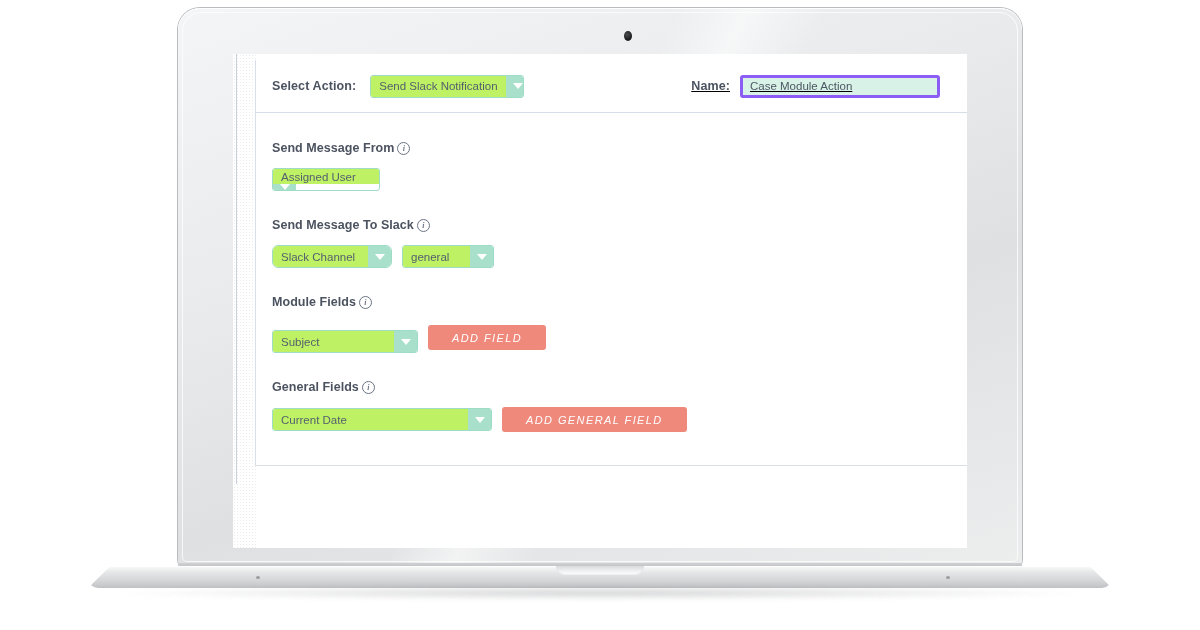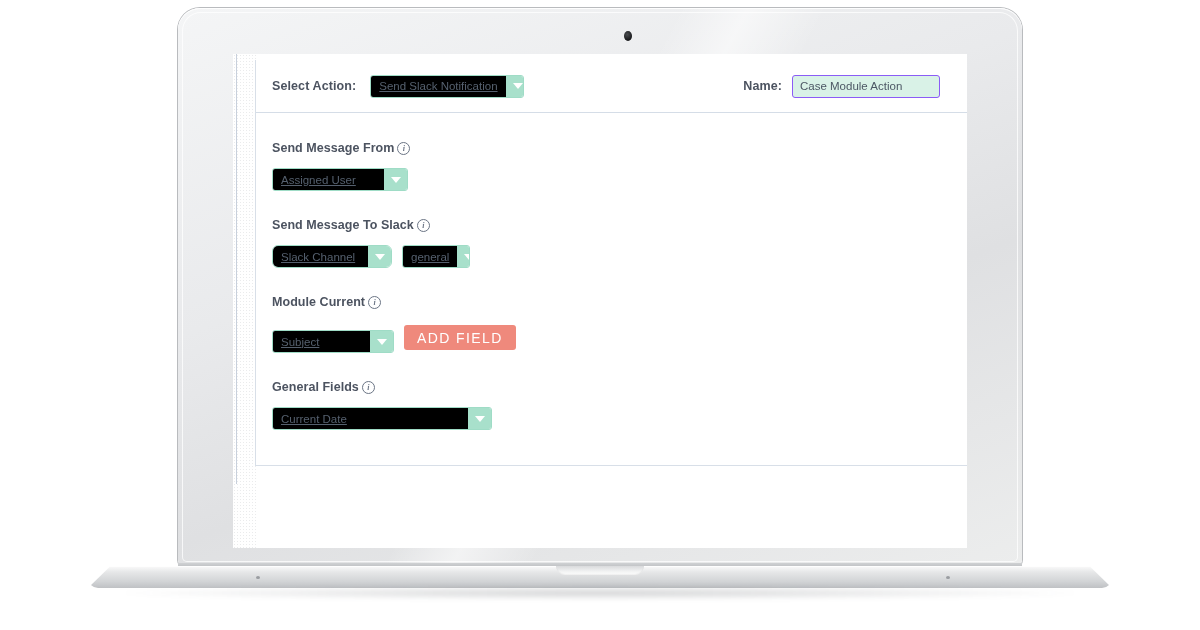--- a/index.html
+++ b/index.html
@@ -142,74 +142,73 @@
     box-sizing: border-box;
   }
   .hdr-label {
     font-size: 12.5px;
     font-weight: bold;
     color: #4c5360;
     letter-spacing: .1px;
     white-space: nowrap;
   }
   .hdr-left { display:flex; align-items:center; gap:14px; }
-  .hdr-right { display:flex; align-items:center; gap:10px; margin-left:auto; padding-right: 18px; }
+  .hdr-right { display:flex; align-items:center; gap:10px; margin-left:auto; padding-right: 18px; text-decoration: underline; }
 
   
   .select {
     display: inline-flex;
     align-items: stretch;
     height: 23px;
     border: 1px solid #9fdcc6;
     border-radius: 3px;
     background: #ffffff;
     box-sizing: border-box;
     overflow: hidden;
   }
   .select .sel-text {
     display: flex;
     align-items: center;
     font-size: 11.5px;
     color: #55606e;
     padding: 0 8px;
     flex: 1 1 auto;
     white-space: nowrap;
-    background: #000000;
-    text-decoration: underline;
+    background: #bef264;
   }
   .select .sel-arrow {
     flex: 0 0 auto;
     width: 22px;
     background: #a8e0cb;
     display: flex;
     align-items: center;
     justify-content: center;
     border-left: 1px solid #a8e0cb;
   }
   .select .sel-arrow i {
     display: block;
     width: 0; height: 0;
     border-left: 5px solid transparent;
     border-right: 5px solid transparent;
     border-top: 6px solid #ffffff;
   }
 
   
   .sel-action  { width: 154px; }
-  .sel-from    { width: 136px; }
+  .sel-from    { width: 108px; flex-direction: column; }
   .sel-channel { width: 120px; border-radius: 6px; }
-  .sel-general { width: 68px;  }
-  .sel-module  { width: 122px; margin-top: 8px; }
+  .sel-general { width: 92px;  }
+  .sel-module  { width: 146px; margin-top: 8px; }
   .sel-gfield  { width: 220px; }
 
   
   .name-field {
-    width: 148px;
+    width: 200px;
     height: 23px;
-    border: 1px solid #8b5cf6;
+    border: 3px solid #8b5cf6;
     border-radius: 3px;
     background: #d9f2e7;
     font-size: 11.5px;
     color: #4c5764;
     display: flex;
     align-items: center;
     padding: 0 7px;
     box-sizing: border-box;
   }
 
@@ -248,29 +247,30 @@
 
   .row { display: flex; align-items: center; gap: 10px; }
 
   
   .btn-coral {
     background: #ef897c;
     color: #ffffff;
     border: none;
     border-radius: 3px;
     height: 25px;
-    padding: 0 13px;
+    padding: 0 24px;
     font-family: "Liberation Sans", sans-serif;
-    font-size: 14px;
+    font-size: 11px;
     letter-spacing: 1.4px;
     text-transform: uppercase;
     cursor: pointer;
     display: inline-flex;
     align-items: center;
     white-space: nowrap;
+    font-style: italic;
   }
 </style>
 </head>
 <body>
 
 <div class="stage">
 
   <div class="laptop-lid"></div>
   <div class="lid-inner-edge"></div>
   <div class="webcam"></div>
@@ -333,21 +333,21 @@
               <span class="sel-text">general</span>
               <span class="sel-arrow">
                   <i></i>
                 </span>
             </div>
           </div>
         </div>
 
         <div class="section">
           <div class="sec-title">
-            <span>Module Current</span>
+            <span>Module Fields</span>
             <span class="info-i">i</span>
           </div>
           <div class="row">
             <div class="select sel-module">
               <span class="sel-text">Subject</span>
               <span class="sel-arrow">
                   <i></i>
                 </span>
             </div>
             <button class="btn-coral">ADD FIELD</button>
@@ -359,20 +359,21 @@
             <span>General Fields</span>
             <span class="info-i">i</span>
           </div>
           <div class="row">
             <div class="select sel-gfield">
               <span class="sel-text">Current Date</span>
               <span class="sel-arrow">
                   <i></i>
                 </span>
             </div>
+            <button class="btn-coral">ADD GENERAL FIELD</button>
           </div>
         </div>
 
       </div>
     </div>
   </div>
 
   <div class="base-hinge"></div>
   <div class="laptop-base"></div>
   <div class="base-notch"></div>

